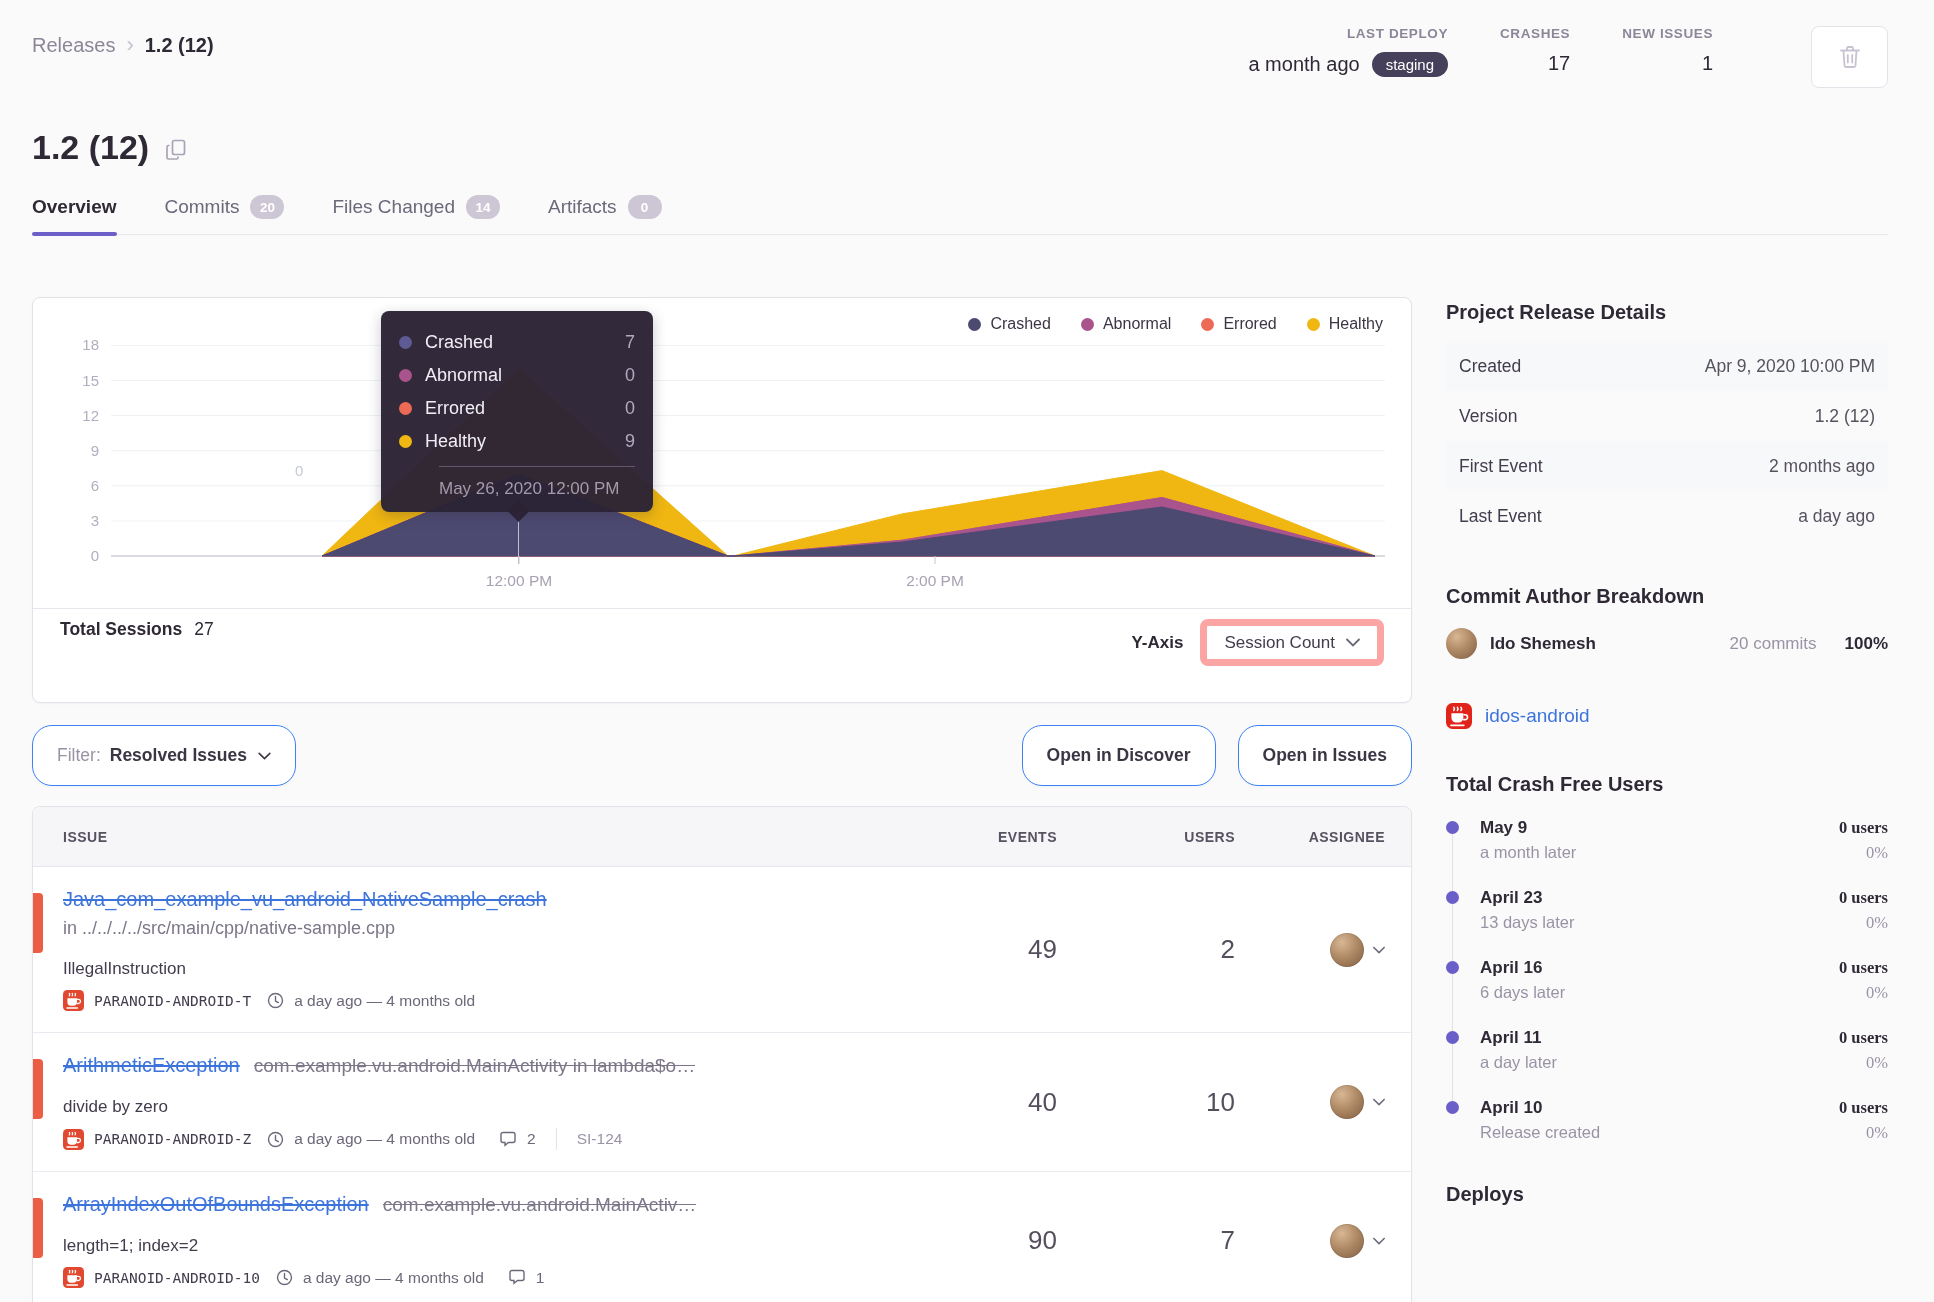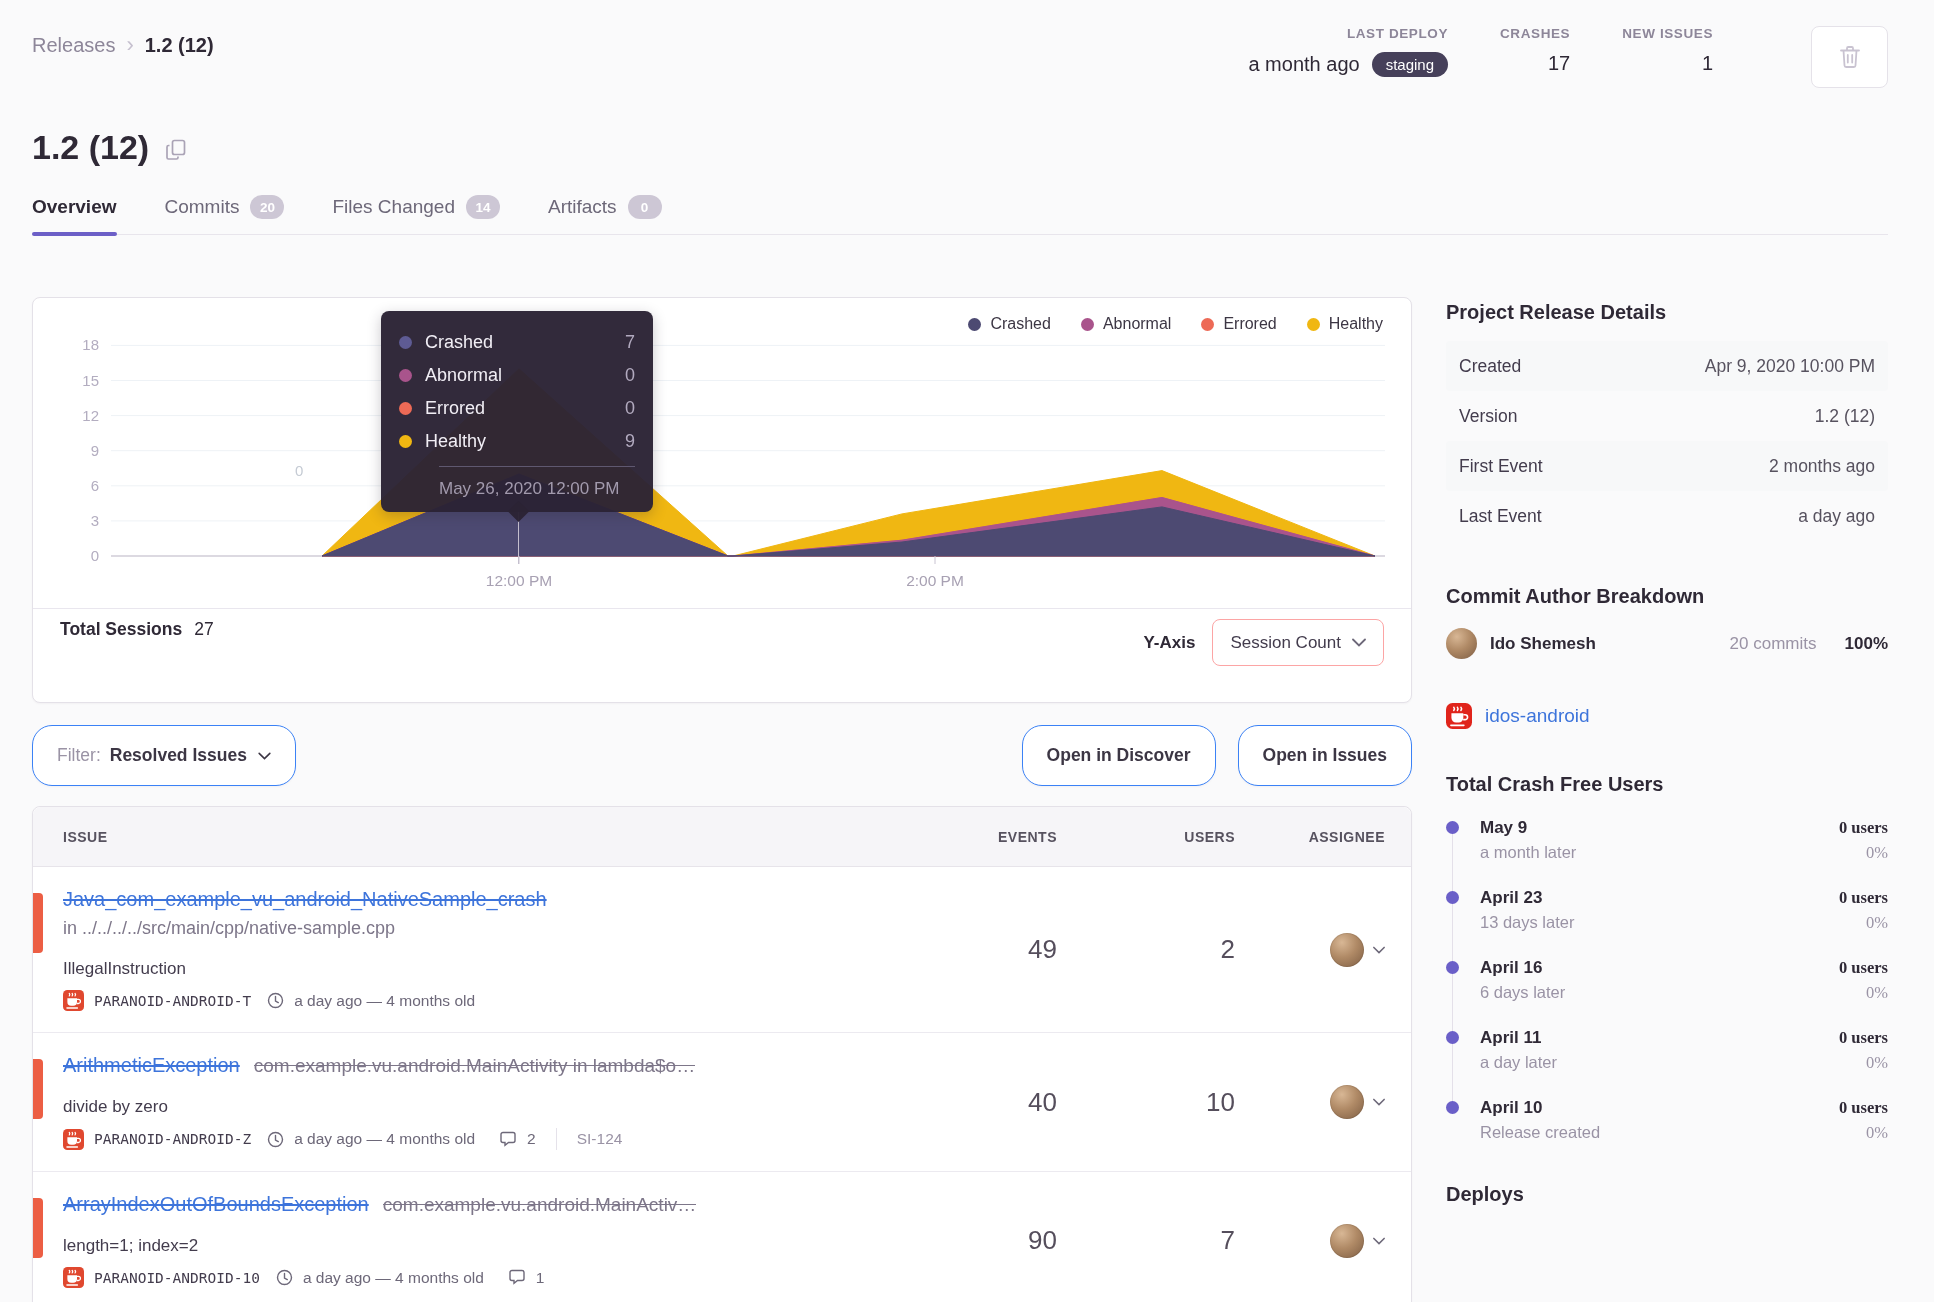--- a/index.html
+++ b/index.html
@@ -50,21 +50,21 @@
   .tt-label { font-size:18px; color:#f1eef5; flex:1; }
   .tt-value { font-size:18px; color:#b2aabf; }
   .tt-date { border-top:1px solid #5f5870; margin-top:8px; padding-top:12px; font-size:17px; color:#a29aad;margin-left:40px; }
   .tooltip::after { content:""; position:absolute; bottom:-7px; left:130px; width:15px; height:15px; background:rgba(43,35,53,.97); transform:rotate(45deg); }
 
   .chart-footer { position:absolute; left:0; right:0; bottom:0; height:94px; border-top:1px solid #e9e6ee; display:flex; align-items:flex-start; justify-content:space-between; padding:10px 27px; }
   .total-sessions { font-size:17.5px; display:flex; gap:12px; align-items:center; }
   .ts-label { font-weight:700; }
   .yaxis-wrap { display:flex; align-items:center; gap:17px; }
   .yaxis-label { font-size:17px; font-weight:700; }
-  .yaxis-select { height:47px; border:1px solid #fca5a5; border-radius:8px; background:#fff; display:flex; align-items:center; gap:11px; padding:0 17px; font-size:17px; color:#433c4d; cursor:pointer; }
+  .yaxis-select { height:47px; border:7px solid #fca5a5; border-radius:8px; background:#fff; display:flex; align-items:center; gap:11px; padding:0 17px; font-size:17px; color:#433c4d; cursor:pointer; }
 
   
   .filter-bar { margin-top:22px; display:flex; align-items:center; }
   .btn { height:61px; background:#fff; border:1px solid #3b82f6; border-radius:20px; display:flex; align-items:center; font-size:17.5px; font-weight:700; color:#3c3644; padding:0 24px; cursor:pointer; box-shadow:0 1px 2px rgba(43,34,51,.04); }
   .filter-btn .filter-pre { color:#9a93a5; font-weight:400; margin-right:9px; }
   .filter-btn .chev { margin-left:11px; }
   .spacer { flex:1; }
   .btn + .btn { margin-left:22px; }
 
   

